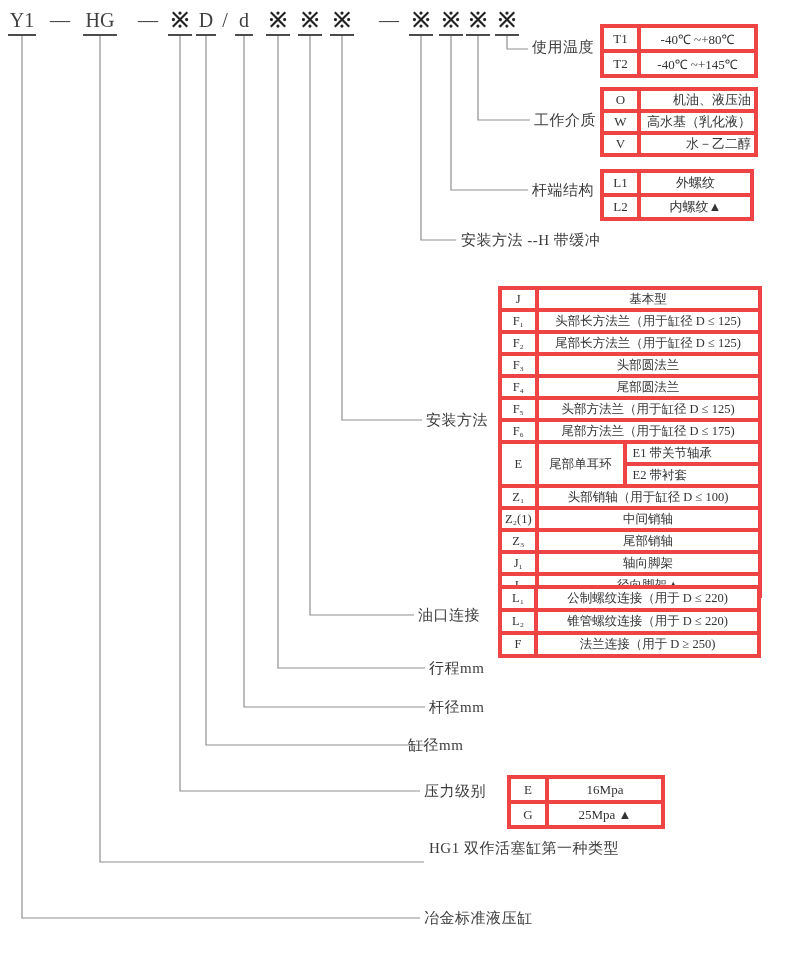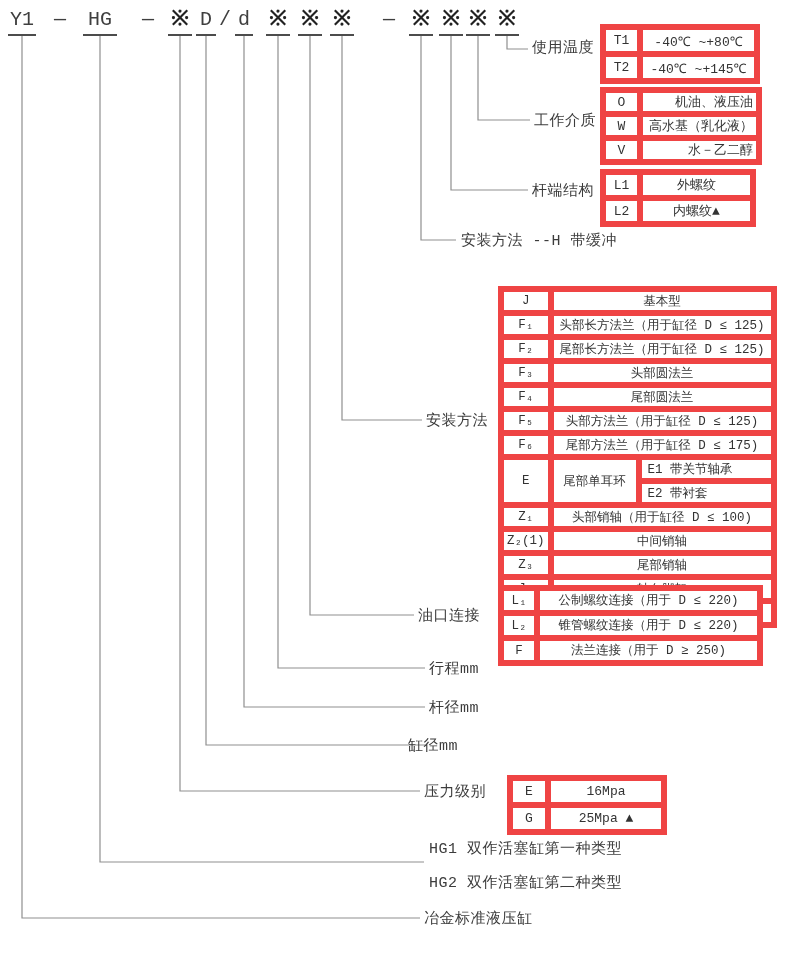--- a/index.html
+++ b/index.html
@@ -1,36 +1,36 @@
 <!DOCTYPE html>
 <html><head>
 <meta charset="utf-8">
 <style>
   html,body{margin:0;padding:0;background:#fff;}
   .canvas{
     position:relative;width:800px;height:961px;background:#ffffff;overflow:hidden;
-    font-family:Liberation Mono, monospace;color:#3a3a3a;
+    font-family:Liberation Serif, serif;color:#3a3a3a;
   }
   .lines{position:absolute;left:0;top:0;z-index:0;}
   .code-seg{
     position:absolute;top:7px;height:27px;display:inline-block;text-align:center;
     font-size:20px;line-height:26px;color:#3f3f3f;z-index:1;white-space:nowrap;
   }
   .code-seg.ul{border-bottom:2px solid #4c4c4c;}
   .code-seg.mark{font-size:21px;font-weight:bold;color:#222;}
   .callout{
     position:absolute;transform:translateY(-50%);white-space:nowrap;
     font-size:15px;color:#3c3c3c;z-index:1;letter-spacing:0.5px;
   }
   table.dt{
     position:absolute;border-collapse:collapse;background:#fff;z-index:1;
     font-size:13px;color:#333;table-layout:fixed;
   }
   table.dt td{
-    border:6px solid #ef4444;text-align:center;vertical-align:middle;
+    border:4px solid #ef4444;text-align:center;vertical-align:middle;
     padding:0 3px;white-space:nowrap;overflow:hidden;
   }
   table.t-temp td{height:21px;}
   table.t-med td{height:18px;text-align:right;padding-left:6px;}
   table.t-med td.k{text-align:center;padding-left:3px;}
   table.t-rod td{height:20px;}
   table.t-mount{font-size:12.5px;}
   table.t-mount td{height:18px;}
   table.t-mount td.opt{text-align:left;padding-left:6px;margin-top:16px;}
   table.t-oil{font-size:12.5px;}
@@ -80,21 +80,20 @@
   <span class="callout" style="left:534px;top:120px">工作介质</span>
   <span class="callout" style="left:532px;top:190px">杆端结构</span>
   <span class="callout" style="left:461px;top:240px">安装方法 --H 带缓冲</span>
   <span class="callout" style="left:426px;top:420px">安装方法</span>
   <span class="callout" style="left:418px;top:615px">油口连接</span>
   <span class="callout" style="left:429px;top:668px">行程mm</span>
   <span class="callout" style="left:429px;top:707px">杆径mm</span>
   <span class="callout" style="left:408px;top:745px">缸径mm</span>
   <span class="callout" style="left:424px;top:791px">压力级别</span>
   <span class="callout" style="left:429px;top:848px">HG1 双作活塞缸第一种类型</span>
-  <span class="callout" style="left:429px;top:882px">HG2 双作活塞缸第二种类型</span>
   <span class="callout" style="left:424px;top:918px">冶金标准液压缸</span>
 
   <table class="dt t-temp" style="left:600px;top:24px">
     <colgroup>
         <col style="width:37px">
         <col style="width:117px">
       </colgroup>
     <tbody>
         <tr>
       <td>T1</td>

